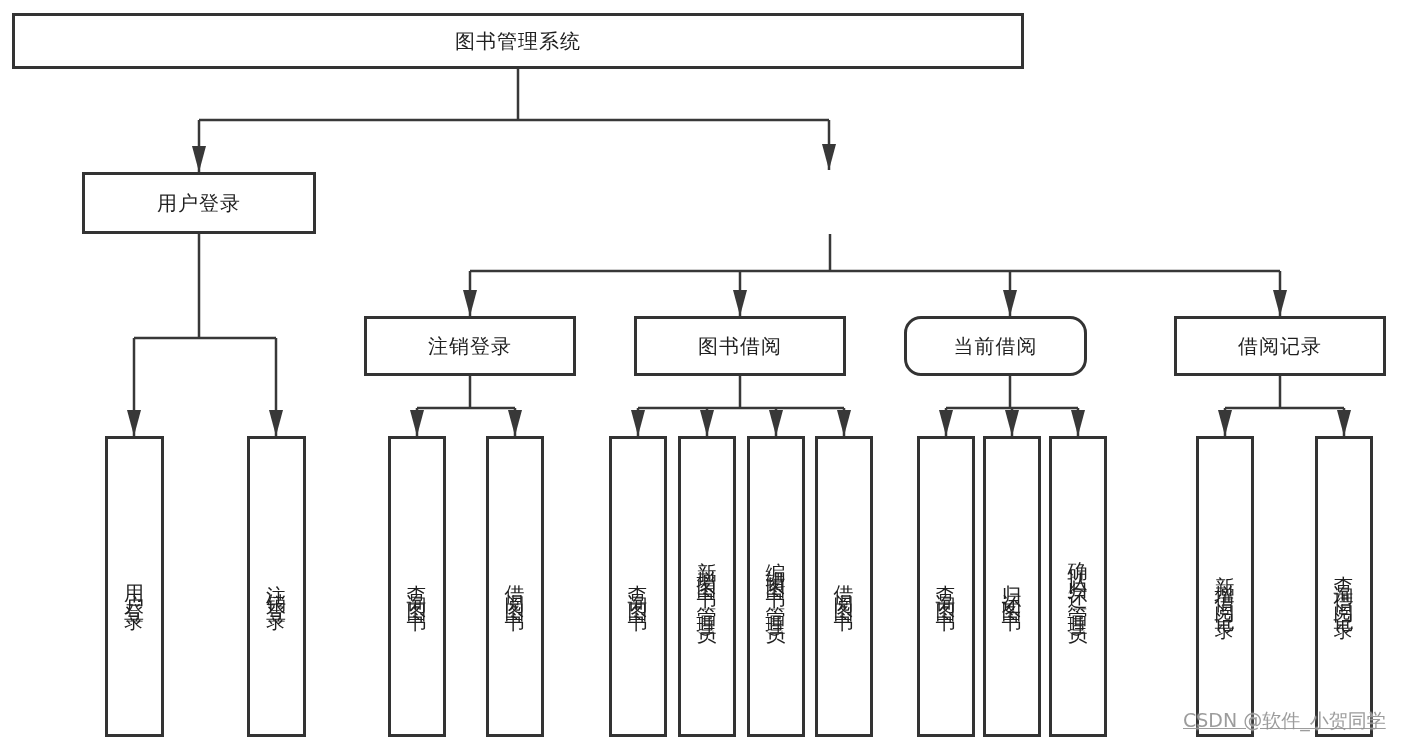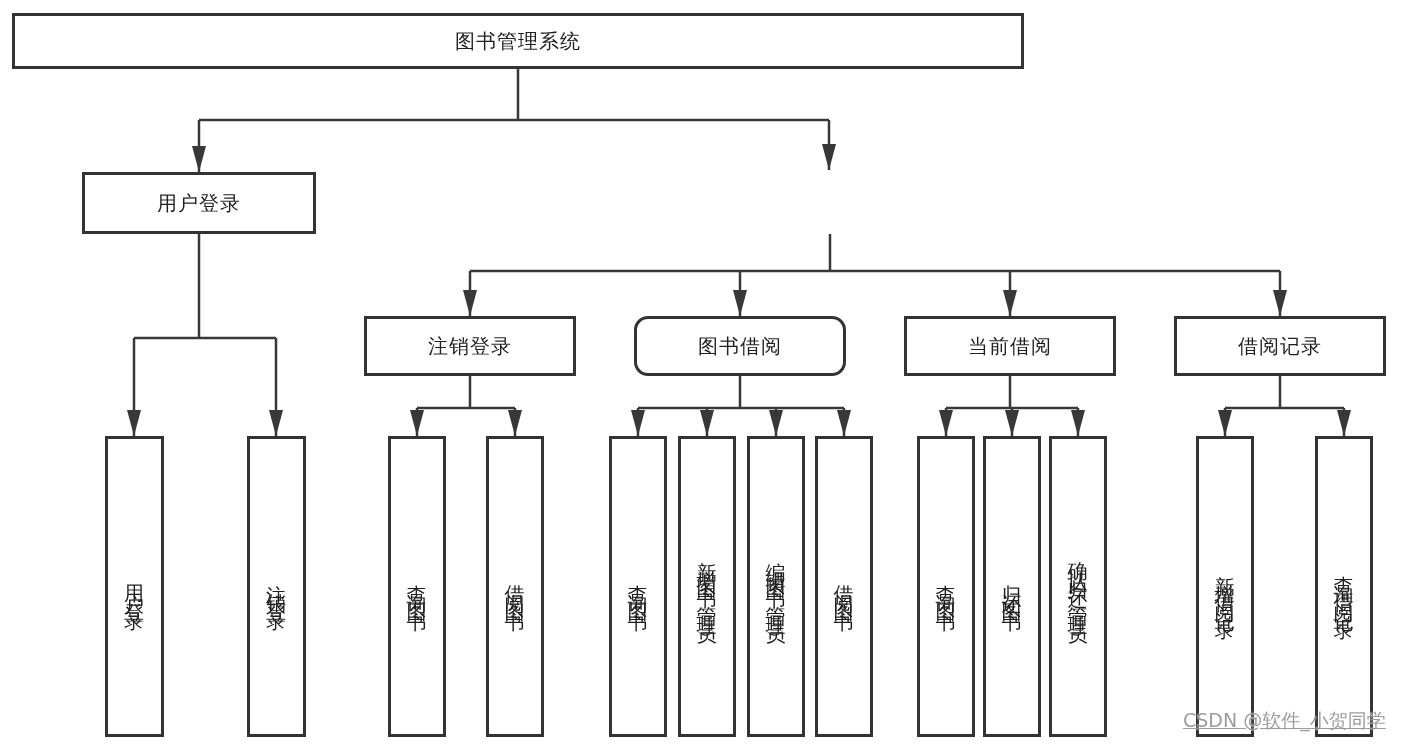--- a/index.html
+++ b/index.html
@@ -102,24 +102,24 @@
     <span>图书管理系统</span>
   </div>
 
   <div class="node h" style="left:82px;top:172px;width:234px;height:62px;">
     <span>用户登录</span>
   </div>
 
   <div class="node h" style="left:364px;top:316px;width:212px;height:60px;">
     <span>注销登录</span>
   </div>
-  <div class="node h" style="left:634px;top:316px;width:212px;height:60px;border-radius:14px;">
+  <div class="node h" style="left:634px;top:316px;width:212px;height:60px;">
     <span>图书借阅</span>
   </div>
-  <div class="node h" style="left:904px;top:316px;width:212px;height:60px;">
+  <div class="node h" style="left:904px;top:316px;width:183px;height:60px;border-radius:17px;">
     <span>当前借阅</span>
   </div>
   <div class="node h" style="left:1174px;top:316px;width:212px;height:60px;">
     <span>借阅记录</span>
   </div>
 
   <div class="node v" style="left:105px;top:436px;width:59px;height:301px;">
     <span>用户登录</span>
   </div>
   <div class="node v" style="left:247px;top:436px;width:59px;height:301px;">

